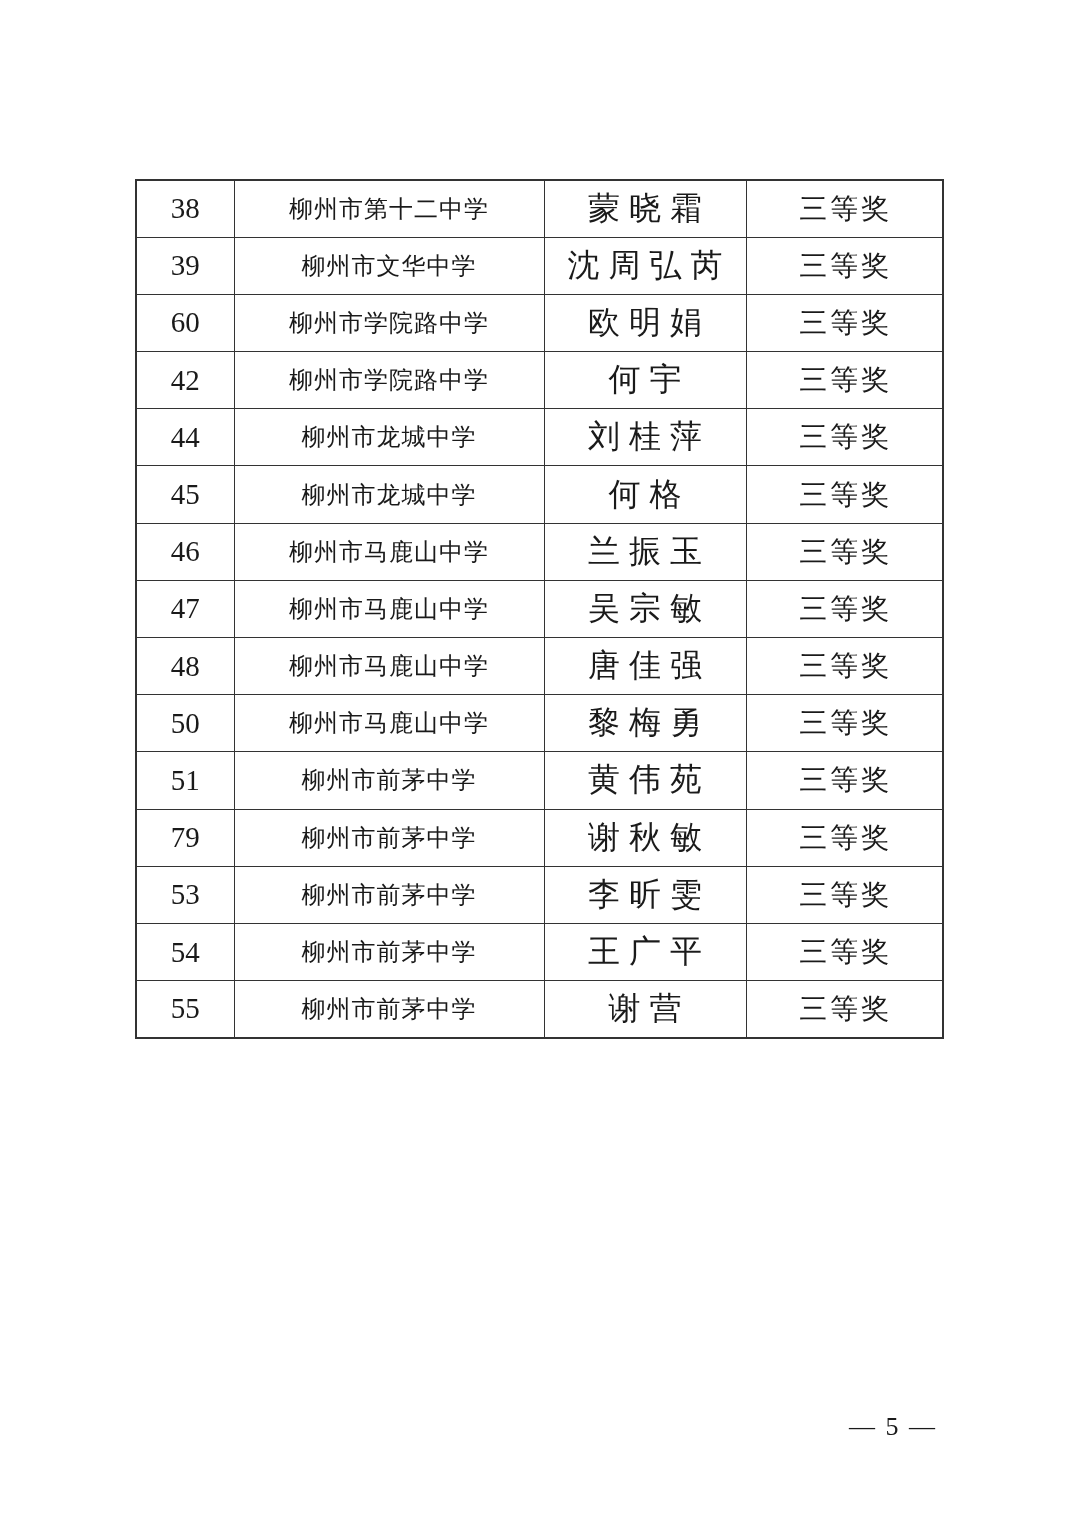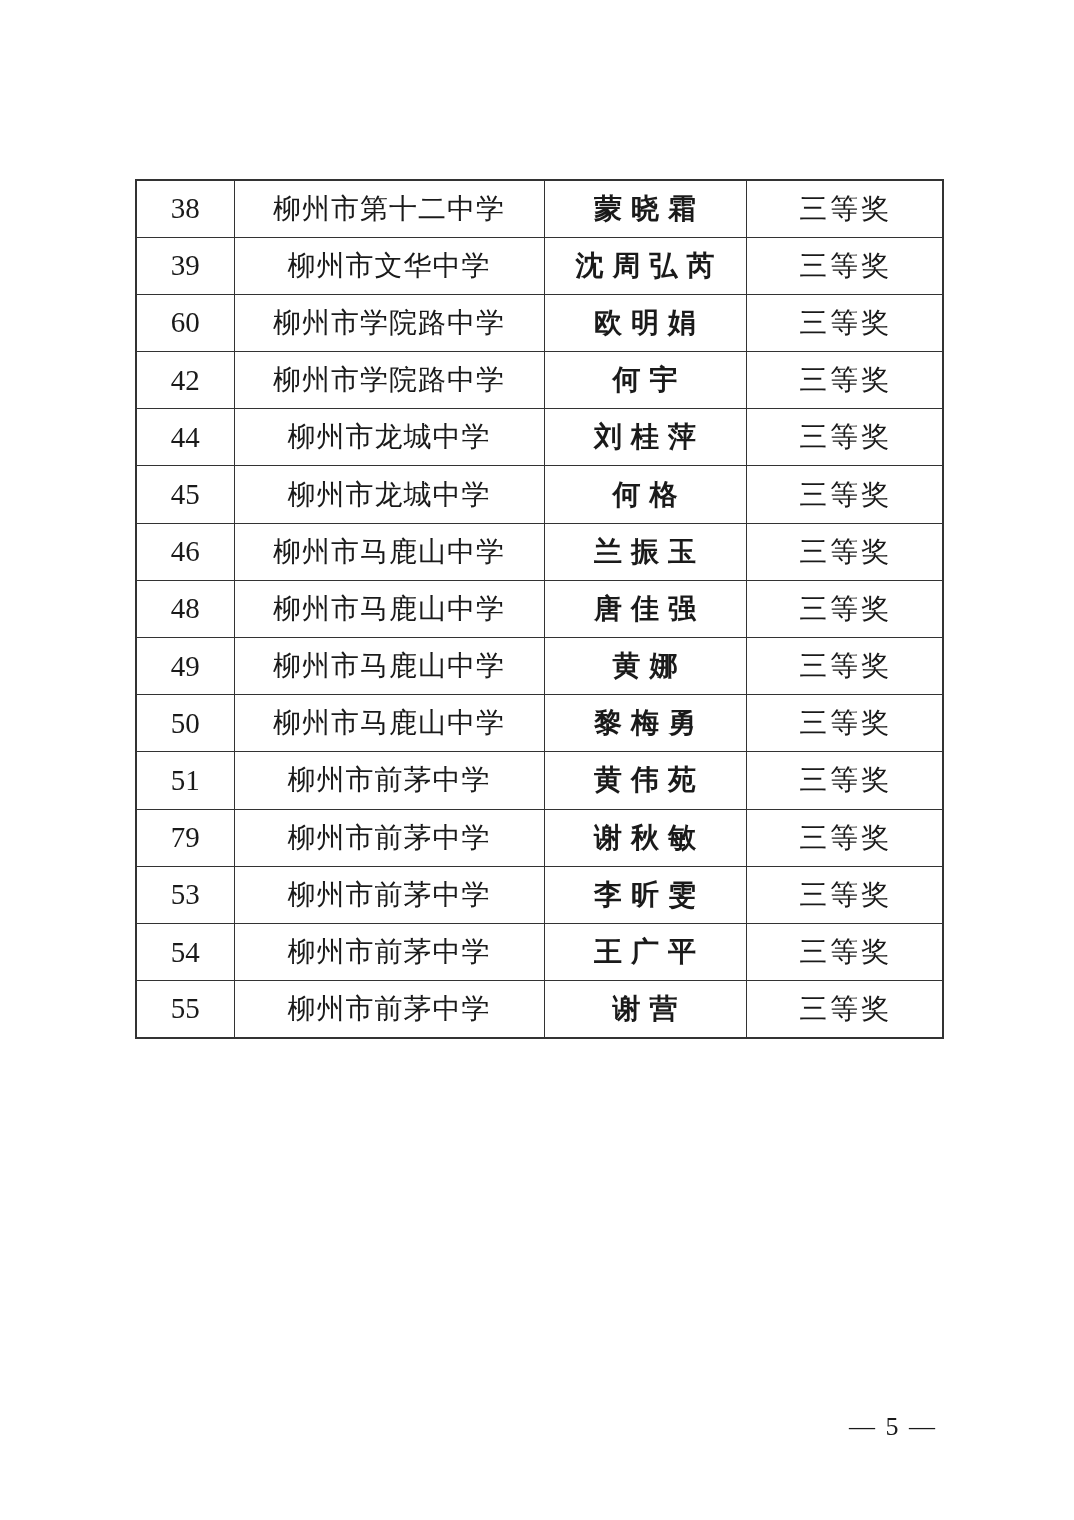--- a/index.html
+++ b/index.html
@@ -31,28 +31,27 @@
   }
   .award-table tr:first-child td { border-top-width: 2px; }
   .award-table tr:last-child td { border-bottom-width: 2px; }
   .award-table td:first-child { border-left-width: 2px; }
   .award-table td:last-child { border-right-width: 2px; font-family: Liberation Mono, monospace; }
   .cell-no {
     font-size: 29px;
     font-family: "Liberation Serif", "DejaVu Serif", serif;
   }
   .cell-school {
-    font-size: 28px;
+    font-size: 24px;
     letter-spacing: 1px;
   }
   .cell-name {
-    font-size: 28px;
+    font-size: 32px;
     letter-spacing: 9px;
     text-indent: 9px;
-    font-weight: bold;
   }
   .cell-award {
     font-size: 28px;
     letter-spacing: 3px;
     text-indent: 3px;
   }
   .page-footer {
     position: absolute;
     left: 828px;
     top: 1412px;
@@ -112,29 +111,29 @@
       <td class="cell-name">何格</td>
       <td class="cell-award">三等奖</td>
     </tr>
         <tr>
       <td class="cell-no">46</td>
       <td class="cell-school">柳州市马鹿山中学</td>
       <td class="cell-name">兰振玉</td>
       <td class="cell-award">三等奖</td>
     </tr>
         <tr>
+      <td class="cell-no">47</td>
+      <td class="cell-school">柳州市马鹿山中学</td>
+      <td class="cell-name">吴宗敏</td>
+      <td class="cell-award">三等奖</td>
+    </tr>
+        <tr>
       <td class="cell-no">48</td>
       <td class="cell-school">柳州市马鹿山中学</td>
       <td class="cell-name">唐佳强</td>
-      <td class="cell-award">三等奖</td>
-    </tr>
-        <tr>
-      <td class="cell-no">49</td>
-      <td class="cell-school">柳州市马鹿山中学</td>
-      <td class="cell-name">黄娜</td>
       <td class="cell-award">三等奖</td>
     </tr>
         <tr>
       <td class="cell-no">50</td>
       <td class="cell-school">柳州市马鹿山中学</td>
       <td class="cell-name">黎梅勇</td>
       <td class="cell-award">三等奖</td>
     </tr>
         <tr>
       <td class="cell-no">51</td>

